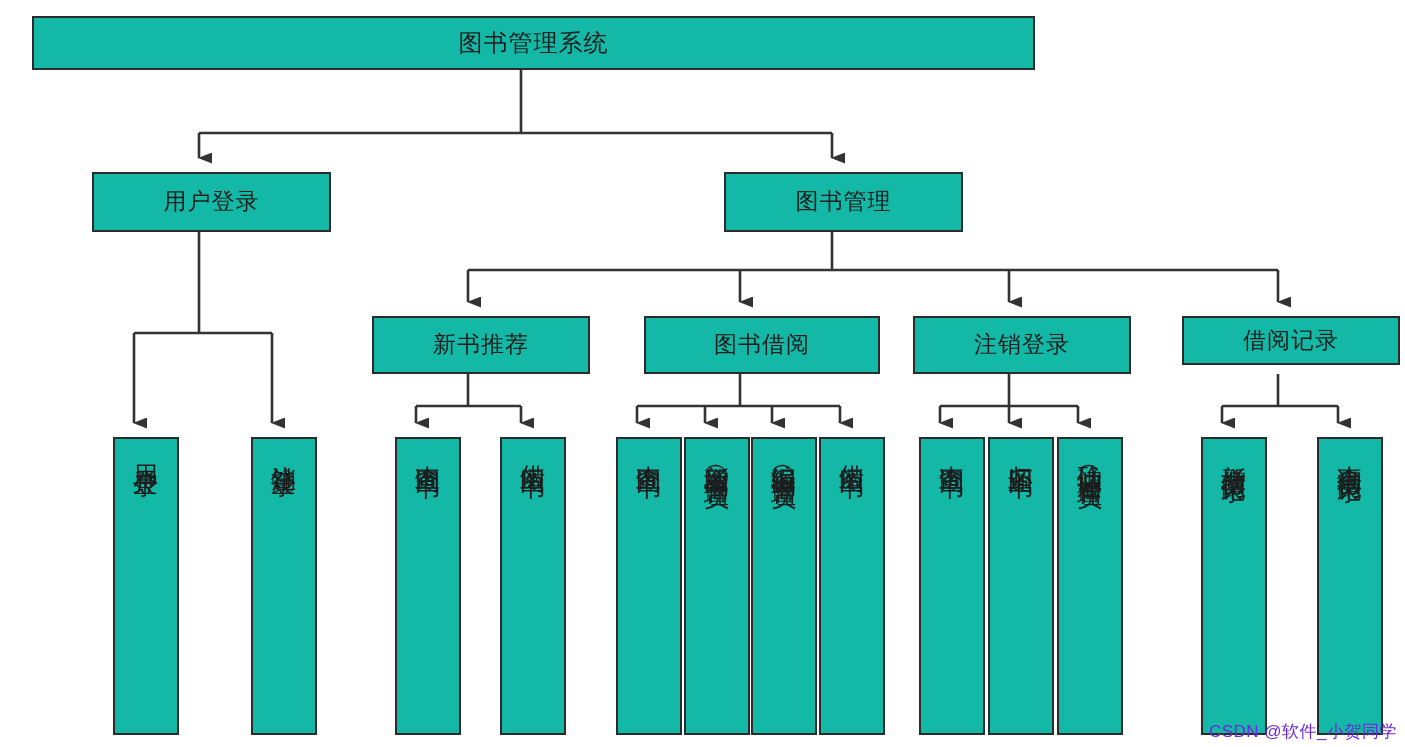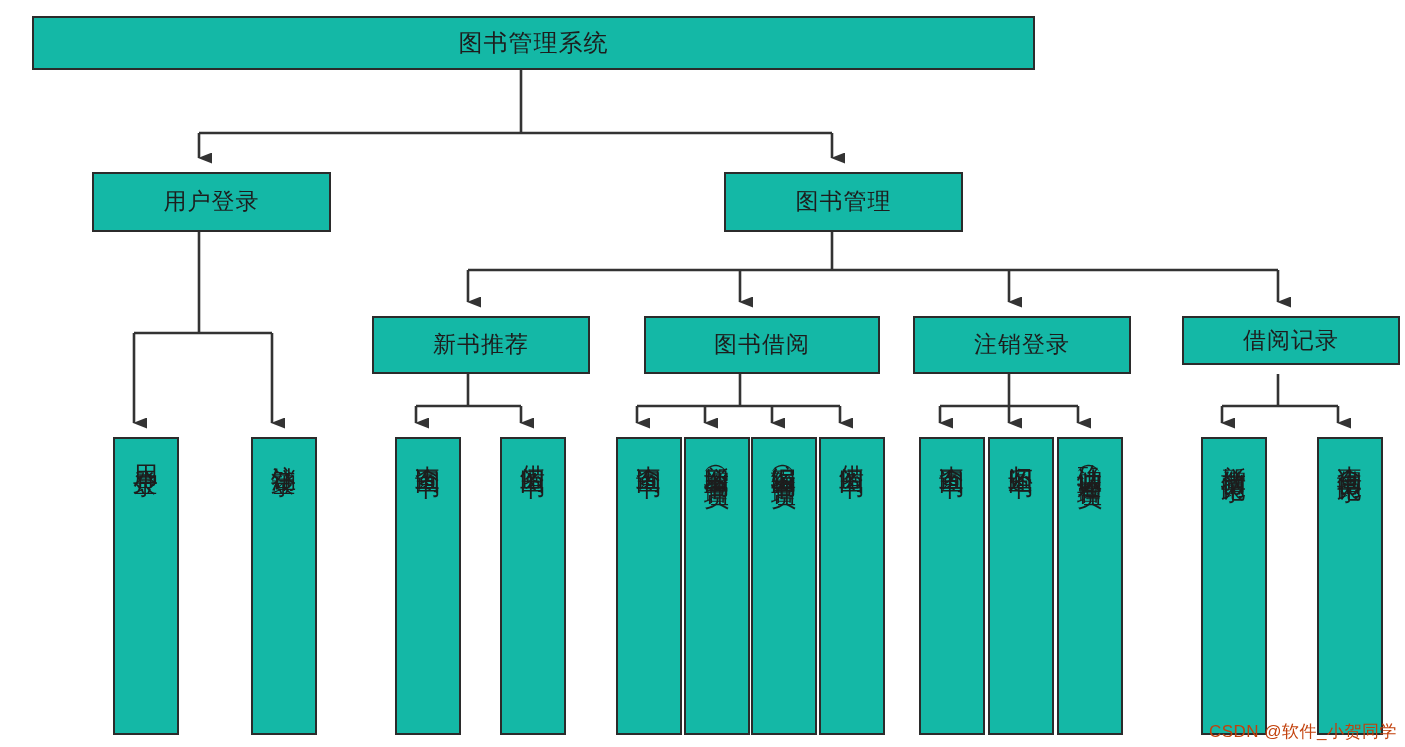--- a/index.html
+++ b/index.html
@@ -60,21 +60,21 @@
     letter-spacing: 3px;
   }
   .node.root .label {
     font-size: 24px;
   }
   .watermark {
     position: absolute;
     right: 8px;
     bottom: 4px;
     font-size: 17px;
-    color: #c2410c;
+    color: #6d28d9;
     letter-spacing: 0.5px;
     white-space: nowrap;
   }
 </style>
 </head>
 <body>
 
 <div id="diagram-root">
 
   <svg class="edges" viewBox="0 0 1405 747">

